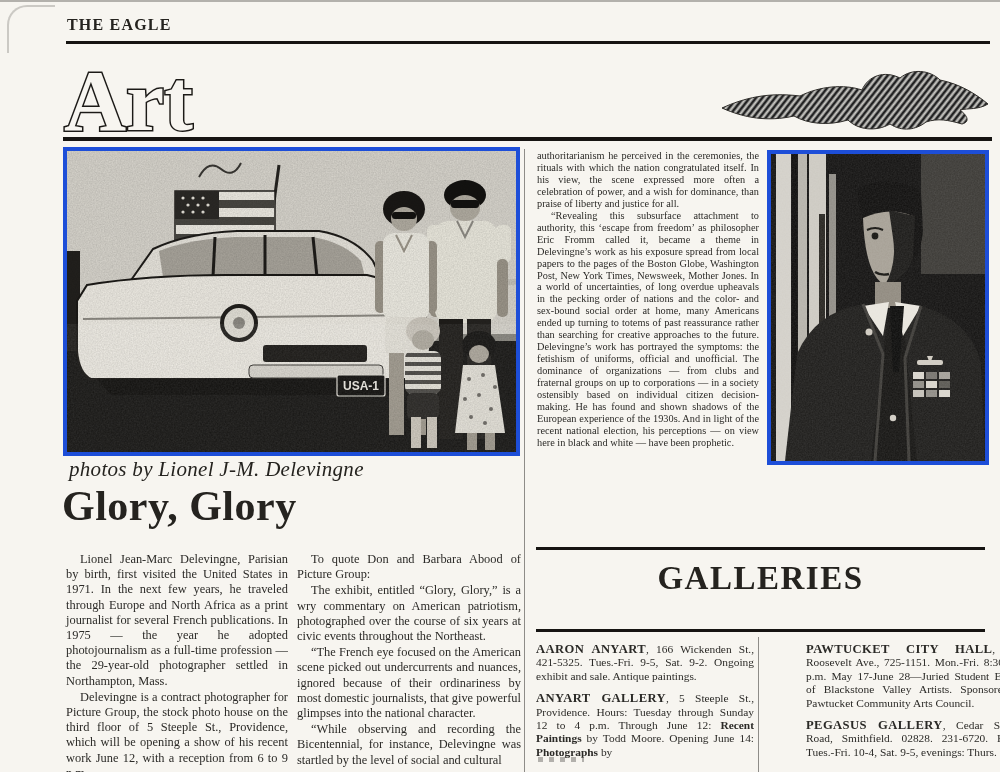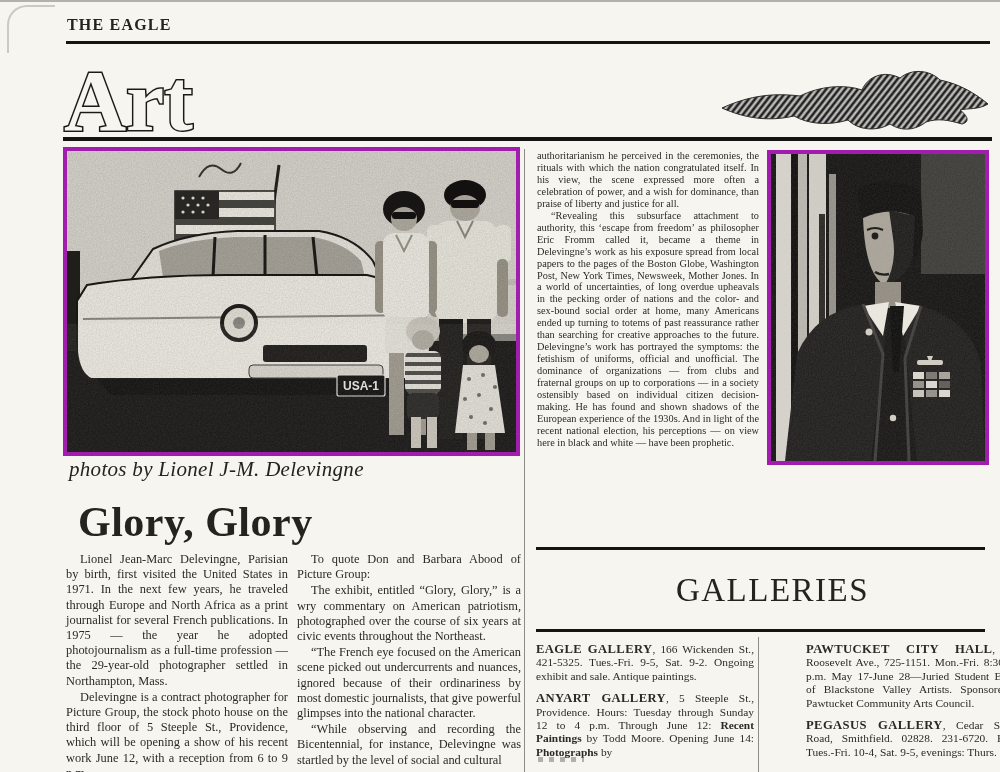--- a/index.html
+++ b/index.html
@@ -9,37 +9,37 @@
   .scan-corner{position:absolute;left:7px;top:5px;width:46px;height:46px;
         border-left:2px solid #cbc9c4;border-top:2px solid #cbc9c4;border-top-left-radius:20px;}
   .masthead{position:absolute;left:67px;top:16px;font-size:16px;font-weight:bold;letter-spacing:1.2px;}
   .rule{position:absolute;background:#161412;}
   .rule-1{left:66px;top:41px;width:924px;height:3px;}
   .rule-2{left:63px;top:137px;width:929px;height:4px;}
   .rule-3{left:536px;top:547px;width:449px;height:3px;}
   .rule-4{left:536px;top:629px;width:449px;height:3px;}
   .art-title{position:absolute;left:58px;top:50px;}
   .eagle{position:absolute;left:716px;top:58px;}
-  .photo{position:absolute;border:4px solid #a21caf;background:#d8d5cd;box-sizing:border-box;}
+  .photo{position:absolute;border:4px solid #1d4ed8;background:#d8d5cd;box-sizing:border-box;}
   .photo-main{left:63px;top:147px;width:457px;height:309px;}
   .photo-portrait{left:767px;top:150px;width:222px;height:315px;}
   .credit{position:absolute;left:69px;top:457px;font-size:21px;font-weight:normal;font-style:italic;letter-spacing:.3px;}
-  .headline{position:absolute;left:62px;top:482px;margin:16px;font-size:42px;font-weight:bold;letter-spacing:.5px;}
+  .headline{position:absolute;left:62px;top:482px;margin:0;font-size:42px;font-weight:bold;letter-spacing:.5px;}
   .col{position:absolute;text-align:justify;color:#2b2a27;}
   .col-1{left:66px;top:552px;width:222px;font-size:12.4px;line-height:15.2px;}
   .col-2{left:297px;top:552px;width:224px;font-size:12.4px;line-height:15.2px;}
   .col-3{left:537px;top:150px;width:222px;font-size:10.3px;line-height:11.95px;}
   .para{margin:0;}
   .para.ind{text-indent:14px;}
   .col-1 .para + .para,.col-2 .para + .para{margin-top:1px;}
   .vdiv{position:absolute;width:1px;background:#8e8c88;}
   .vdiv-main{left:524px;top:149px;height:623px;}
   .vdiv-gal{left:758px;top:637px;height:135px;}
-  .g-title{position:absolute;left:536px;top:560px;width:449px;text-align:center;margin:12px;
-        font-size:33px;font-weight:normal;letter-spacing:1.5px;}
+  .g-title{position:absolute;left:536px;top:560px;width:449px;text-align:center;margin:0;
+        font-size:33px;font-weight:bold;letter-spacing:1.5px;}
   .gal-col{position:absolute;font-size:11.4px;line-height:13.4px;text-align:justify;color:#2b2a27;}
   .gal-left{left:536px;top:643px;width:218px;}
   .gal-right{left:806px;top:643px;width:222px;}
   .listing{margin:0;}
   .listing + .listing{margin-top:9px;}
   .seg-name{font-weight:bold;font-size:12.6px;letter-spacing:.4px;}
   .seg-bold{font-weight:bold;}
   .cutoff{position:absolute;left:538px;top:757px;width:46px;height:5px;opacity:.55;
         background:repeating-linear-gradient(90deg,#7a7874 0 5px,transparent 5px 11px);}
 </style>
@@ -210,21 +210,21 @@
   <div class="col col-3">
       <p class="para">authoritarianism he perceived in the ceremonies, the rituals with which the nation congratulated itself. In his view, the scene expressed more often a celebration of power, and a wish for dominance, than praise of liberty and justice for all.</p>
       <p class="para ind">“Revealing this subsurface attachment to authority, this ‘escape from freedom’ as philosopher Eric Fromm called it, became a theme in Delevingne’s work as his exposure spread from local papers to the pages of the Boston Globe, Washington Post, New York Times, Newsweek, Mother Jones. In a world of uncertainties, of long overdue upheavals in the pecking order of nations and the color- and sex-bound social order at home, many Americans ended up turning to totems of past reassurance rather than searching for creative approaches to the future. Delevingne’s work has portrayed the symptoms: the fetishism of uniforms, official and unofficial. The dominance of organizations — from clubs and fraternal groups on up to corporations — in a society ostensibly based on individual citizen decision-making. He has found and shown shadows of the European experience of the 1930s. And in light of the recent national election, his perceptions — on view here in black and white — have been prophetic.</p>
     </div>
 
   <div class="rule rule-3"></div>
   <h2 class="g-title">GALLERIES</h2>
   <div class="rule rule-4"></div>
 
   <div class="gal-col gal-left">
-      <p class="listing"><span class="seg-name">EAGLE GALLERY</span><span class="seg-plain">, 166 Wickenden St., 421-5325. Tues.-Fri. 9-5, Sat. 9-2. Ongoing exhibit and sale. Antique paintings.</span></p>
+      <p class="listing"><span class="seg-name">AARON ANYART</span><span class="seg-plain">, 166 Wickenden St., 421-5325. Tues.-Fri. 9-5, Sat. 9-2. Ongoing exhibit and sale. Antique paintings.</span></p>
       <p class="listing"><span class="seg-name">ANYART GALLERY</span><span class="seg-plain">, 5 Steeple St., Providence. Hours: Tuesday through Sunday 12 to 4 p.m. Through June 12: </span><span class="seg-bold">Recent Paintings</span><span class="seg-plain"> by Todd Moore. Opening June 14: </span><span class="seg-bold">Photographs</span><span class="seg-plain"> by</span></p>
     </div>
   <div class="vdiv vdiv-gal"></div>
   <div class="gal-col gal-right">
       <p class="listing"><span class="seg-name">PAWTUCKET CITY HALL</span><span class="seg-plain">, 137 Roosevelt Ave., 725-1151. Mon.-Fri. 8:30-4:30 p.m. May 17-June 28—Juried Student Exhibit of Blackstone Valley Artists. Sponsored by Pawtucket Community Arts Council.</span></p>
       <p class="listing"><span class="seg-name">PEGASUS GALLERY</span><span class="seg-plain">, Cedar Swamp Road, Smithfield. 02828. 231-6720. Hours: Tues.-Fri. 10-4, Sat. 9-5, evenings: Thurs. &amp; Fri.</span></p>
     </div>
   <div class="cutoff"></div>
 
   <figure class="photo photo-portrait" style="margin:0">

